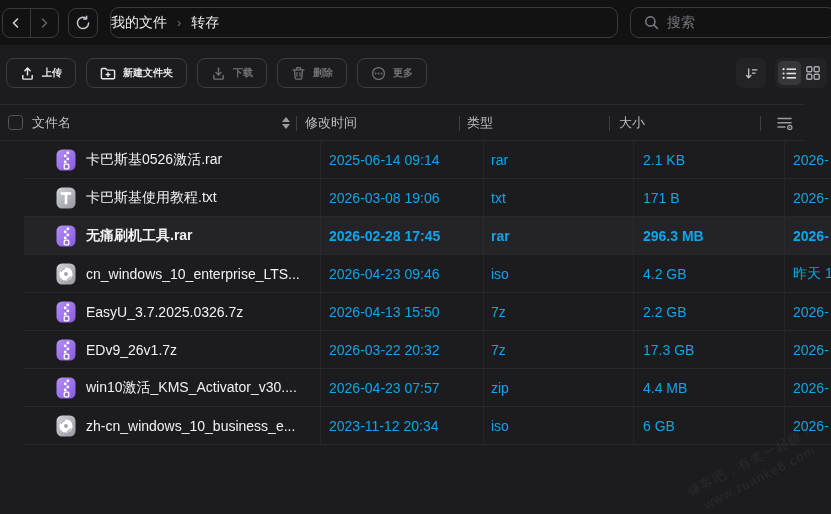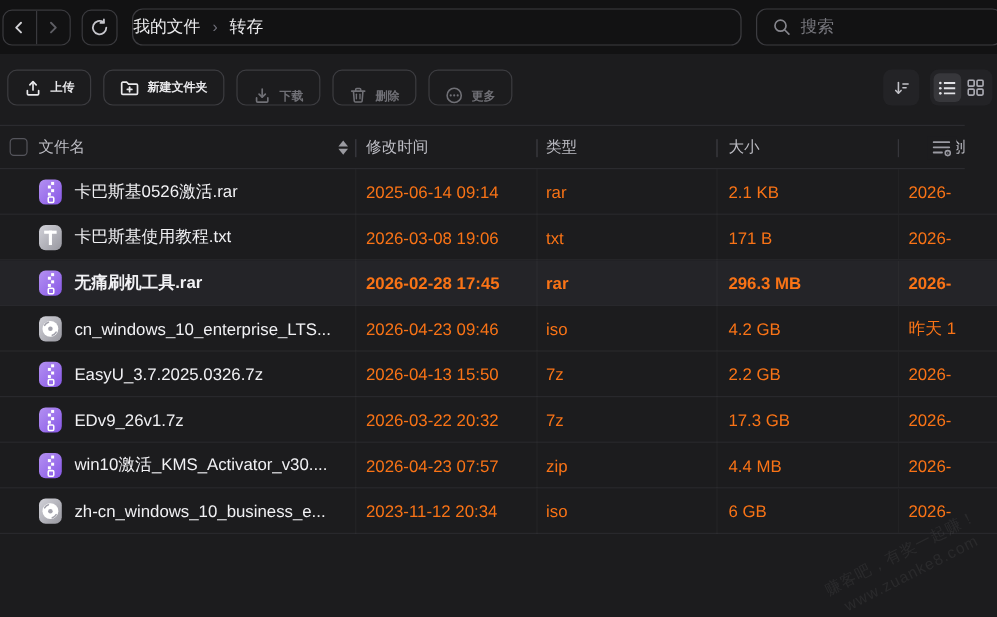--- a/index.html
+++ b/index.html
@@ -53,21 +53,21 @@
   .toolbar {
     position:absolute; left:0; top:58px; width:831px; height:30px;
     display:flex; align-items:center; padding-left:6px;
   }
   .tb-btn {
     height:30px; border:1px solid #3c3c40; border-radius:8px;
     background:transparent; display:flex; align-items:center;
     padding:0 13px; gap:7px; margin-right:10px;
     font-size:10px; font-weight:700; color:#e9e9ec; cursor:pointer;
   }
-  .tb-btn.disabled { color:#707076; cursor:default;align-items:flex-end; }
+  .tb-btn.disabled { color:#707076; cursor:default; }
   .tb-btn .bicon { color:inherit; }
   .toolbar-right {
     position:absolute; right:4px; top:0; height:30px;
     display:flex; align-items:center; gap:9px;
   }
   .sort-btn {
     width:30px; height:30px; background:#232326; border-radius:7px;
     display:flex; align-items:center; justify-content:center; cursor:pointer;
   }
   .view-toggle {
@@ -83,21 +83,21 @@
 
   
   .table-header {
     position:absolute; left:0; top:104px; width:804px; height:37px;
     border-top:1px solid #2b2b2f; border-bottom:1px solid #2b2b2f;
     display:flex; align-items:center;
     font-size:13px; color:#bdbdc4;
   }
   .c-name    { width:296px; display:flex; align-items:center; height:100%; }
   .c-mod     { width:151px; padding-left:9px;  height:100%; display:flex; align-items:center; position:relative; }
-  .c-type    { width:150px; padding-left:8px;  height:100%; display:flex; align-items:center; position:relative; }
+  .c-type    { width:150px; padding-left:8px;  height:100%; display:flex; align-items:center; position:relative;margin-left:12px; }
   .c-size    { width:151px; padding-left:10px; height:100%; display:flex; align-items:center; position:relative; }
   .c-created { flex:1; padding-left:9px; height:100%; display:flex; align-items:center;
                position:relative; white-space:nowrap; overflow:hidden; }
   .table-header .c-mod::before, .table-header .c-type::before,
   .table-header .c-size::before, .table-header .c-created::before {
     content:""; position:absolute; left:0; top:11px; height:15px;
     border-left:1px solid #3e3e44;
   }
   .hdr-name-label { margin-left:9px; }
   .checkbox {
@@ -112,36 +112,36 @@
   .tri-up   { width:0; height:0; border-left:4px solid transparent; border-right:4px solid transparent; border-bottom:5px solid #9a9aa0; }
   .tri-down { width:0; height:0; border-left:4px solid transparent; border-right:4px solid transparent; border-top:5px solid #9a9aa0; }
   .hdr-created-label { max-width:46px; overflow:hidden; white-space:nowrap;margin-left:35px; }
   .col-config {
     position:absolute; right:7px; top:9px; width:24px; height:19px;
     background:#1c1c1e; display:flex; align-items:center; justify-content:center;
     cursor:pointer;
   }
 
   
-  .file-list { position:absolute; left:0; top:141px; width:831px; }
+  .file-list { position:absolute; left:0; top:141px; width:831px;padding-left:24px; }
   .row {
     width:831px; height:38px; display:flex; align-items:center;
     border-bottom:1px solid #28282c; font-size:14px; cursor:pointer;
   }
   .row.hl { background:#242428;font-weight:bold; }
   .row .c-mod::before, .row .c-type::before, .row .c-size::before, .row .c-created::before {
     content:""; position:absolute; left:0; top:0; height:38px;
     border-left:1px solid rgba(255,255,255,0.035);
   }
   .ficon { width:24px; height:24px; margin-left:30px; flex:0 0 auto; }
   .fname {
     margin-left:8px; color:#f1f1f4;
     max-width:228px; overflow:hidden; white-space:nowrap; text-overflow:clip;
   }
-  .cell-text { color:#f97316;text-align:right; }
+  .cell-text { color:#0ea5e9;text-align:right; }
 
   
   .watermark {
     position:absolute; right:6px; bottom:26px;
     transform:rotate(-27deg);
     color:rgba(220,220,225,0.07);
     font-size:13px; text-align:center; line-height:19px;
     letter-spacing:1px; pointer-events:none;
   }
 </style>

